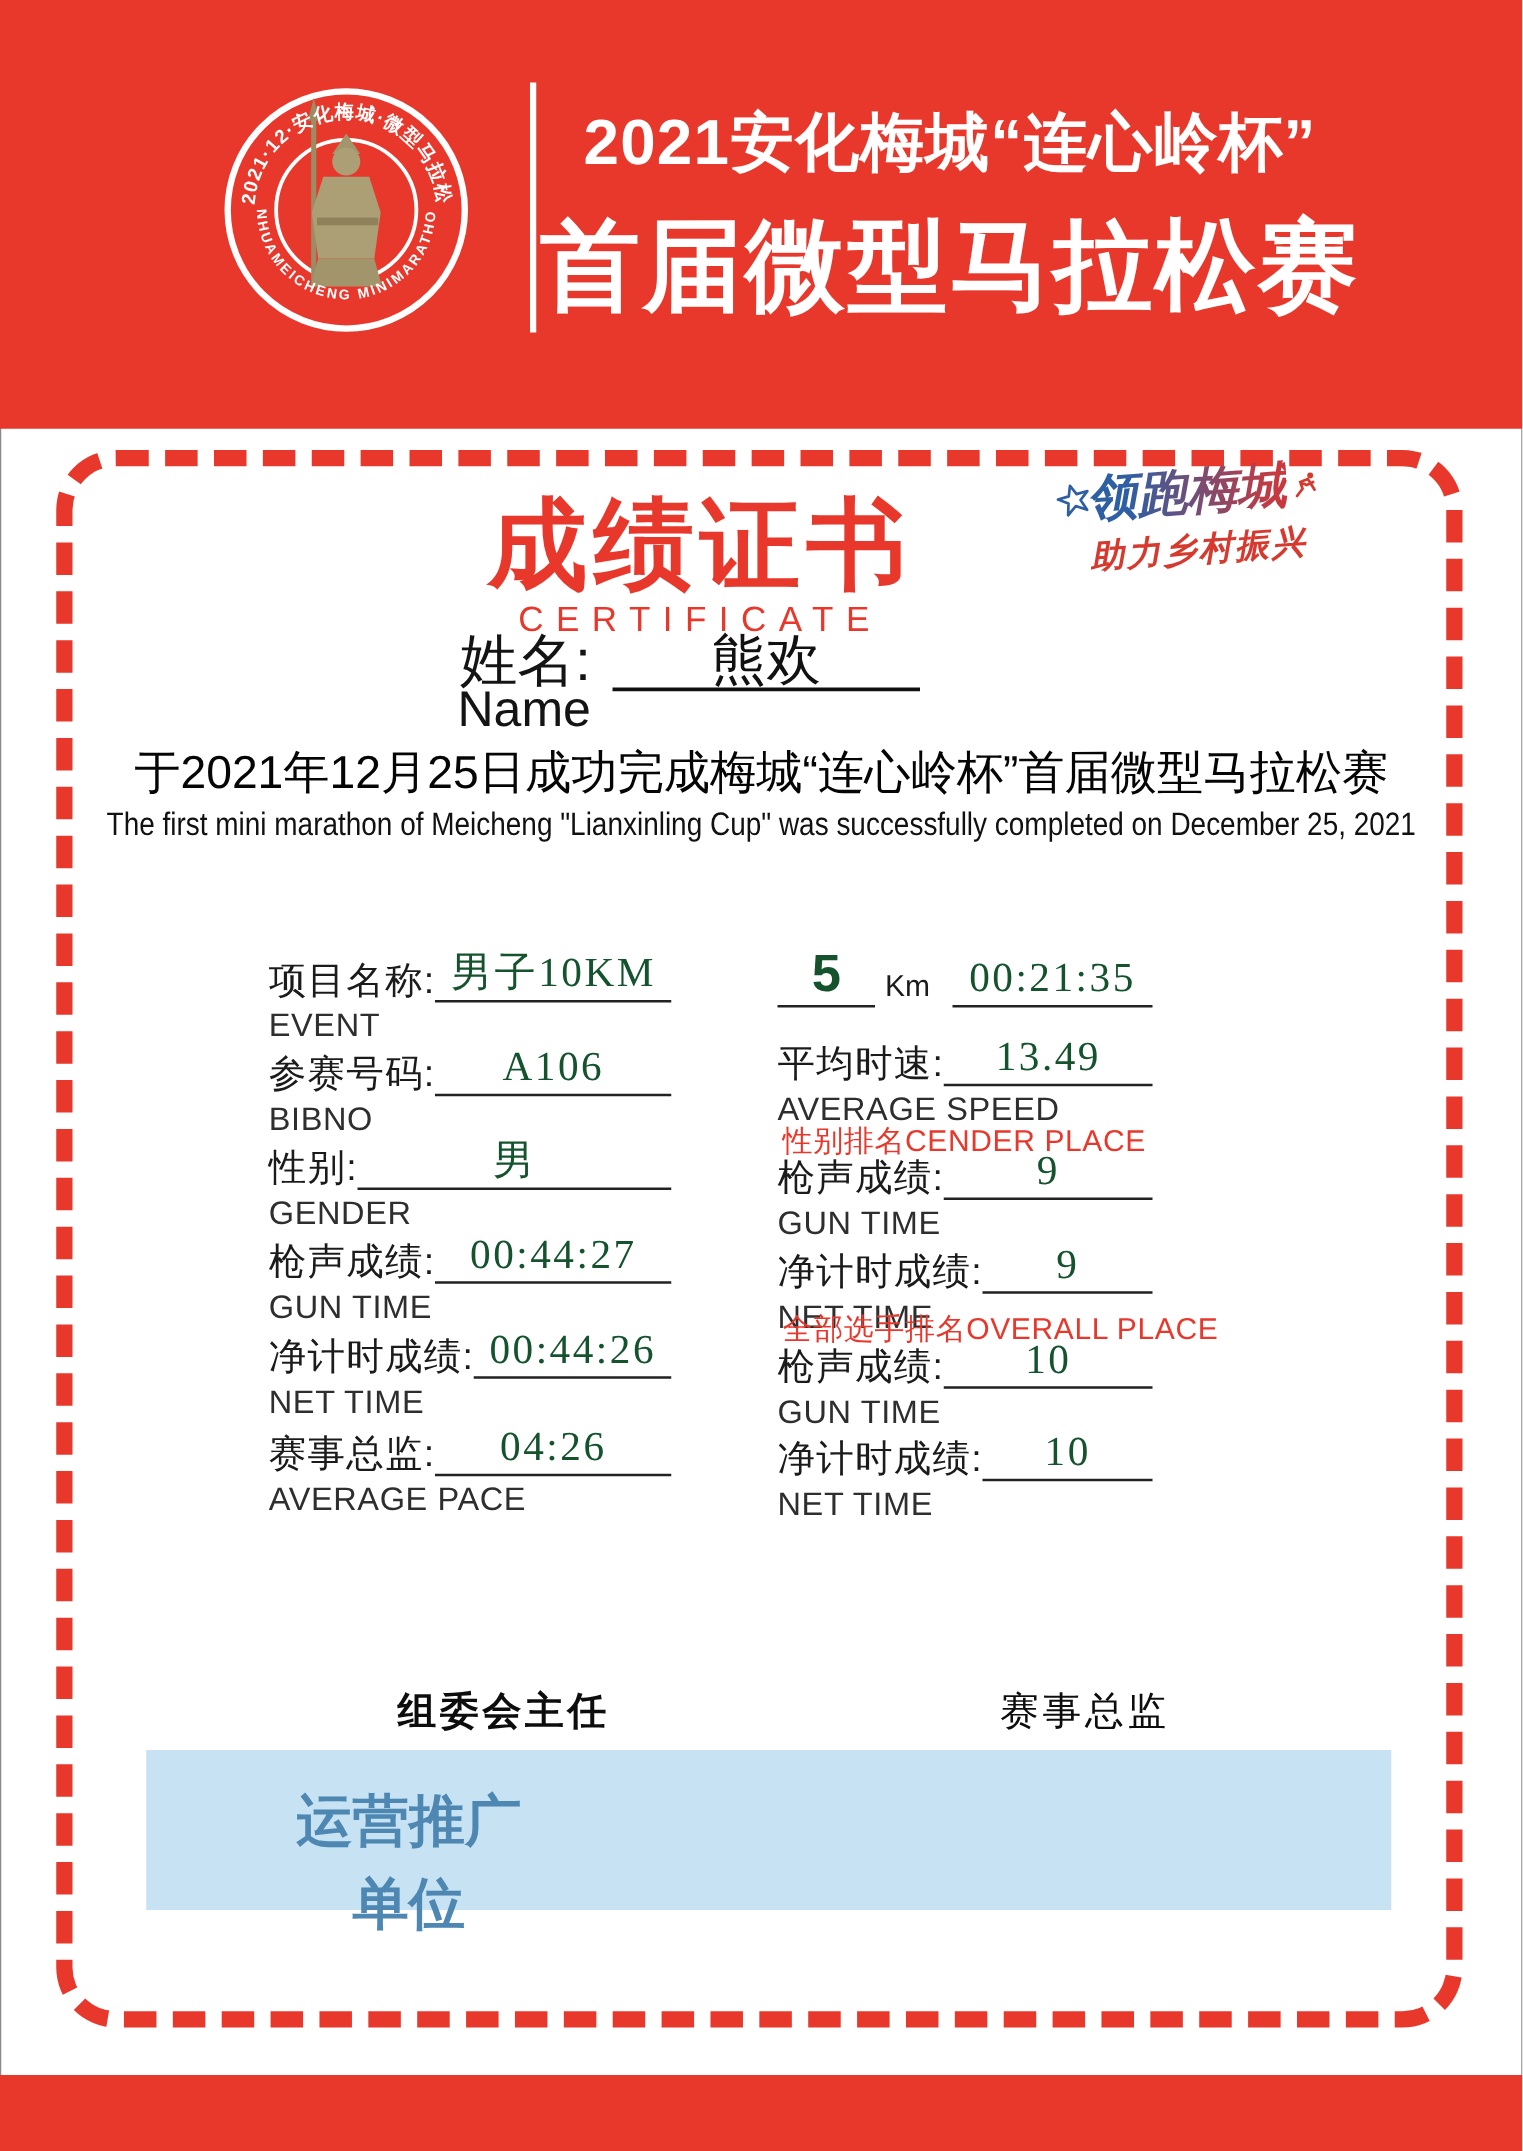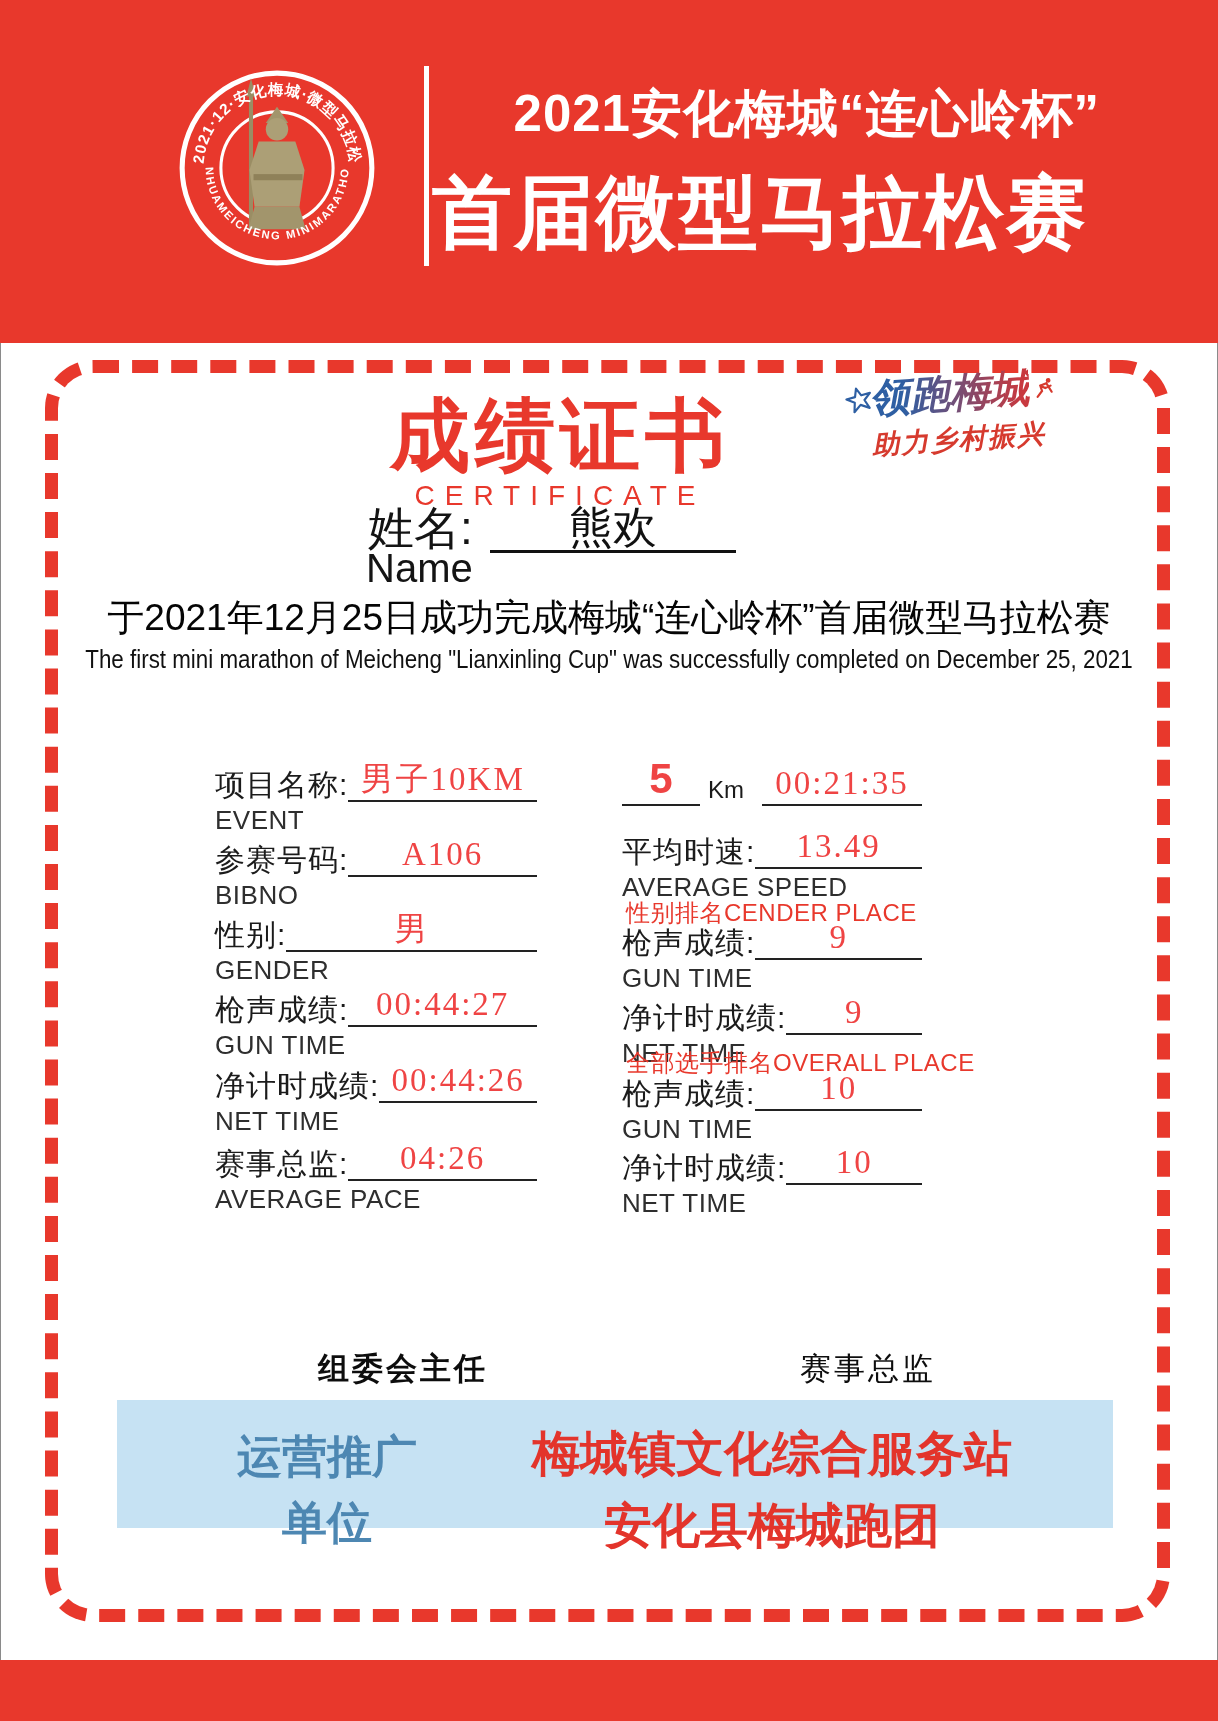--- a/index.html
+++ b/index.html
@@ -12,21 +12,21 @@
   html,body{margin:0;padding:0;background:#ffffff;}
   .page{
     position:relative;width:1218px;height:1721px;background:#fff;overflow:hidden;
     font-family:"Liberation Sans",sans-serif;color:var(--dark);
     box-shadow:inset 0 0 0 1px #8a8a8a;
   }
   
   .header{position:absolute;left:0;top:0;width:1218px;height:343px;background:var(--red);}
   .badge-svg{position:absolute;left:175px;top:66px;width:204px;height:204px;}
   .divider{position:absolute;left:424px;top:66px;width:5px;height:200px;background:#fff;}
-  .title1{position:absolute;left:420px;top:80px;width:680px;text-align:right;
+  .title1{position:absolute;left:420px;top:80px;width:680px;text-align:center;
     color:#fff;font-size:51px;font-weight:bold;letter-spacing:1px;white-space:nowrap;}
   .title2{position:absolute;left:420px;top:160px;width:680px;text-align:center;
     color:#fff;font-size:80px;font-weight:bold;letter-spacing:2px;white-space:nowrap;}
   
   .frame{position:absolute;left:45px;top:360px;width:1125px;height:1262px;box-sizing:border-box;
     border:13px dashed var(--red);border-radius:48px;}
   
   .cert-title{position:absolute;left:285px;top:383px;width:550px;text-align:center;
     color:var(--red);font-size:80px;font-weight:bold;letter-spacing:5px;white-space:nowrap;}
   .cert-sub{position:absolute;left:285px;top:480px;width:550px;text-align:center;
@@ -48,21 +48,21 @@
   
   .stmt-cn{position:absolute;left:30px;top:593px;width:1158px;text-align:center;
     font-size:37px;color:#050505;white-space:nowrap;}
   .stmt-en{position:absolute;left:0;top:644px;width:1218px;text-align:center;
     font-size:26px;color:#111;transform:scaleX(0.86);transform-origin:center;white-space:nowrap;}
   
   .field{position:absolute;}
   .frow{display:flex;align-items:flex-end;}
   .flabel{font-size:30px;color:#1b1b1b;white-space:nowrap;letter-spacing:1px;line-height:1.15;}
   .fline{flex:1;border-bottom:2.5px solid #222;text-align:center;
-    font-family:"Liberation Serif",serif;font-size:33px;color:#ef4444;
+    font-family:"Liberation Serif",serif;font-size:33px;color:#14532d;
     letter-spacing:2px;line-height:1;padding-bottom:4px;min-height:33px;}
   .fsub{font-size:26px;color:#2e2e2e;margin-top:3px;letter-spacing:0.5px;}
   .fheading{position:absolute;font-size:24px;color:var(--red);letter-spacing:0.5px;white-space:nowrap;}
   .dist-unit{font-size:24px;color:#1b1b1b;margin:0 0 2px 8px;}
   .dist-val{flex:0 0 78px;font-family:"Liberation Sans",sans-serif;font-weight:bold;font-size:42px;letter-spacing:0;}
   .dist-gap{width:18px;}
   
   .sig{position:absolute;top:1348px;font-size:31px;color:#0d0d0d;letter-spacing:3px;white-space:nowrap;}
   .sig-left{left:318px;font-weight:bold;}
   .sig-right{left:800px;}
@@ -239,21 +239,17 @@
   </div>
 
   <div class="sig sig-left">组委会主任</div>
   <div class="sig sig-right">赛事总监</div>
 
   <div class="sponsor">
     <div class="sp-role">
       <div>运营推广</div>
       <div>单位</div>
     </div>
-    <div class="sp-org">
-      <div>梅城镇文化综合服务站</div>
-      <div>安化县梅城跑团</div>
-    </div>
   </div>
 
   <div class="footer"></div>
 
 </div>
 
 </body></html>

